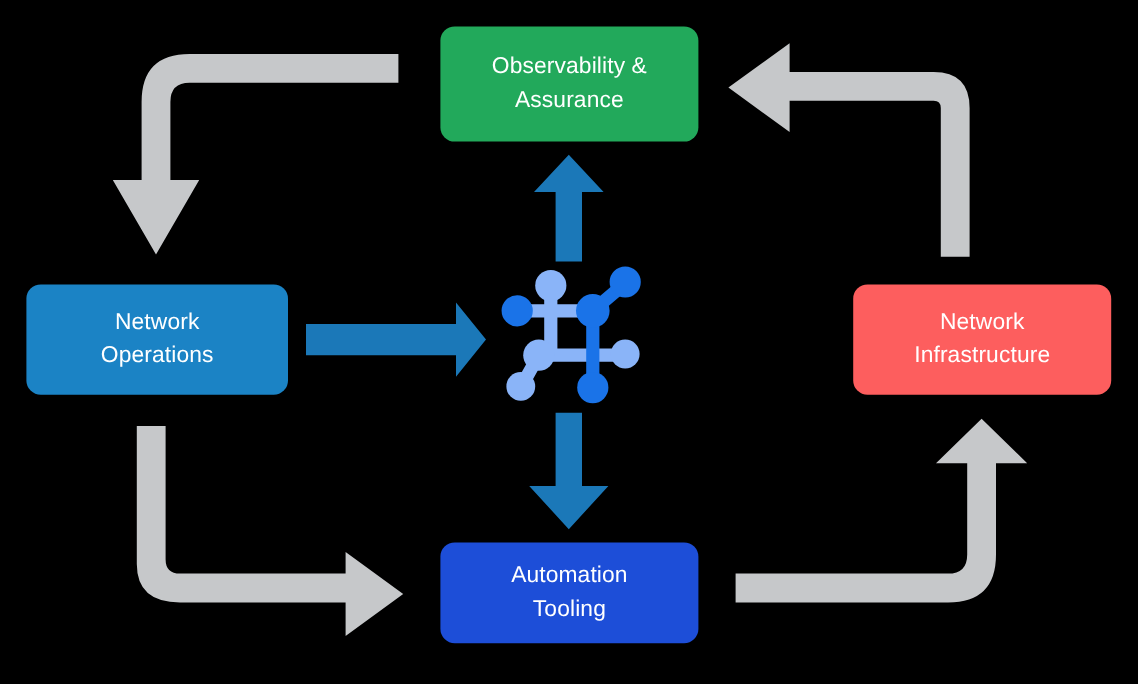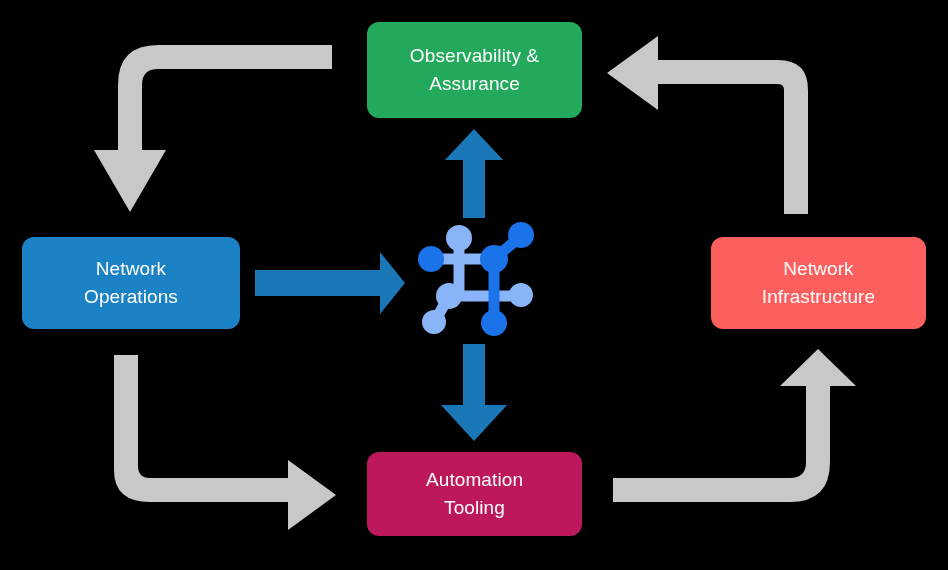--- a/index.html
+++ b/index.html
@@ -158,18 +158,18 @@
   <div class="node-box" id="box-operations" style="background: rgb(27, 131, 197); color: rgb(255, 255, 255);">
     <span>Network
 Operations</span>
   </div>
 
   <div class="node-box" id="box-infrastructure" style="background: rgb(253, 94, 94); color: rgb(255, 255, 255);">
     <span>Network
 Infrastructure</span>
   </div>
 
-  <div class="node-box" id="box-automation" style="background: #be185d; color: rgb(255, 255, 255);">
+  <div class="node-box" id="box-automation" style="background: #1d4ed8; color: rgb(255, 255, 255);">
     <span>Automation
 Tooling</span>
   </div>
 
 </div>
 
 </body></html>

